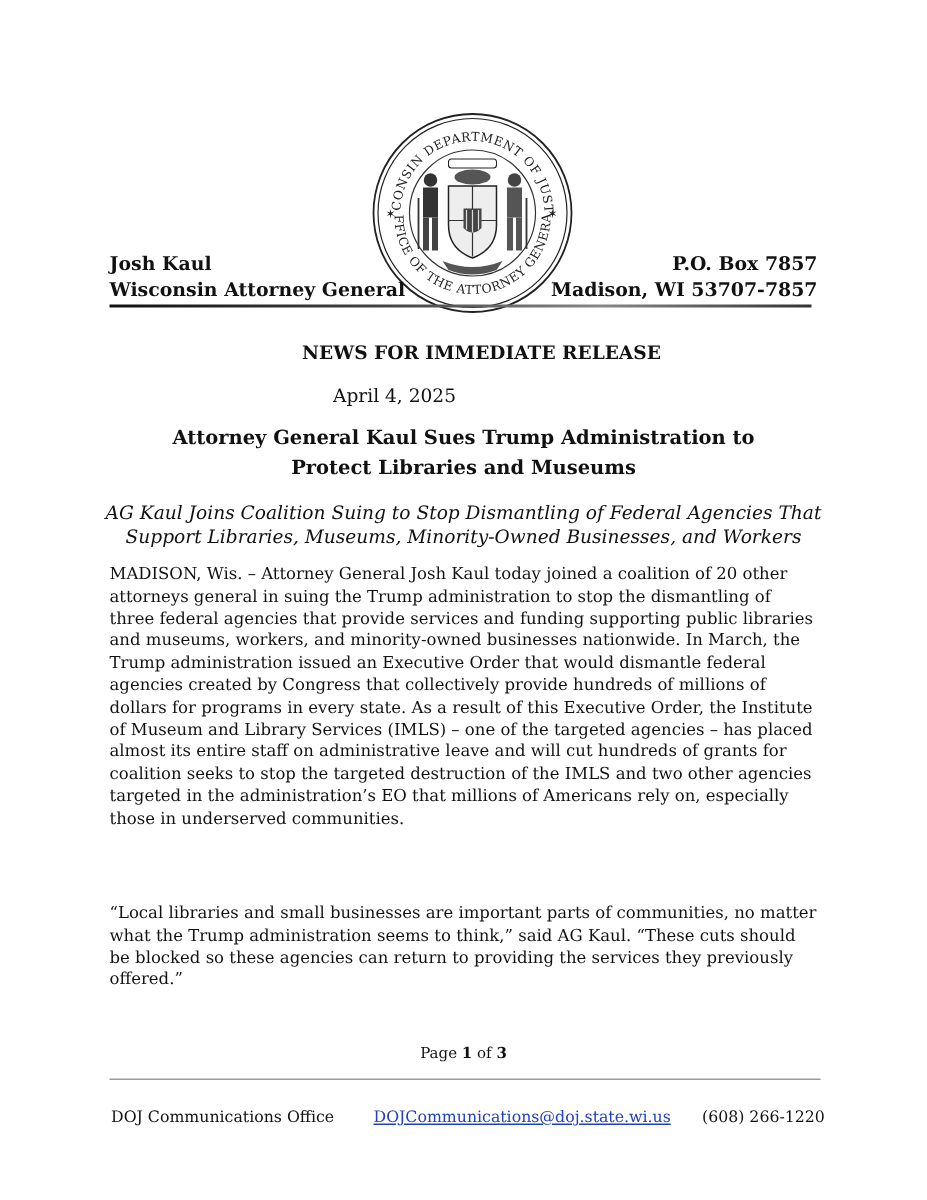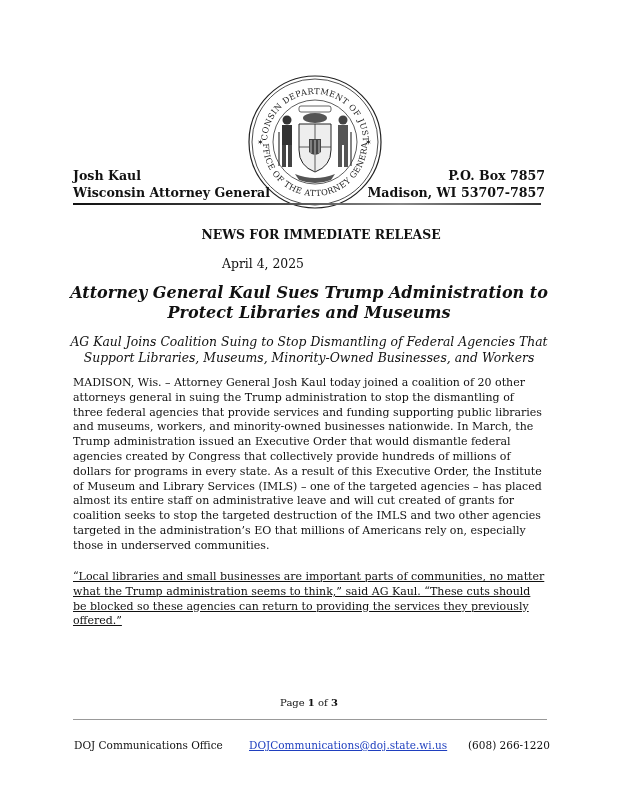--- a/index.html
+++ b/index.html
@@ -12,27 +12,27 @@
   .hdr-left, .hdr-right { position: absolute; top: 167px; font-weight: bold; font-size: 12.6px; line-height: 17px; }
   .hdr-left { left: 73px; }
   .hdr-right { right: 73px; text-align: right; }
   .hdr-rule { position: absolute; left: 73px; width: 468px; top: 203px; height: 2px;
               background: linear-gradient(to right, #111 0%, #444 40%, #888 70%, #333 100%); }
 
   .release { position: absolute; top: 227px; left: 12px; width: 618px; text-align: center;
              font-weight: bold; font-size: 12.4px; }
   .date { position: absolute; top: 256px; left: 0; width: 526px; text-align: center; font-size: 12.4px; }
   .title { position: absolute; top: 283px; left: 0; width: 618px; text-align: center;
-           font-weight: bold; font-size: 16px; line-height: 20px; font-style: italic; }
+           font-weight: bold; font-size: 13px; line-height: 20px; }
   .subtitle { position: absolute; top: 334px; left: 0; width: 618px; text-align: center;
               font-style: italic; font-size: 12.4px; line-height: 15.5px; }
 
   .body-text { position: absolute; left: 73px; width: 478px; font-size: 11px; line-height: 14.8px; }
   .para1 { top: 376px; }
-  .para2 { top: 570px; text-decoration: underline; }
+  .para2 { top: 602px; }
   .body-text .ln { display: block; white-space: nowrap; }
   a.link { color: #1f4fbf; text-decoration: underline; }
 
   .pageno { position: absolute; top: 697px; left: 0; width: 618px; text-align: center; font-size: 10px; }
   .pageno b { font-weight: bold; }
   .foot-rule { position: absolute; left: 73px; width: 474px; top: 719px; height: 1px; background: #999; }
   .foot { position: absolute; top: 739px; font-size: 10.5px; }
   .foot-office { left: 74px; }
   .foot-email { left: 249px; color: #1f3fbf; text-decoration: underline; }
   .foot-phone { left: 468px; }
@@ -110,21 +110,21 @@
 
   <div class="body-text para1">
     <span class="ln">MADISON, Wis. – Attorney General Josh Kaul today joined a coalition of 20 other</span>
     <span class="ln">attorneys general in suing the Trump administration to stop the dismantling of</span>
     <span class="ln">three federal agencies that provide services and funding supporting public libraries</span>
     <span class="ln">and museums, workers, and minority-owned businesses nationwide. In March, the</span>
     <span class="ln">Trump administration issued an Executive Order that would dismantle federal</span>
     <span class="ln">agencies created by Congress that collectively provide hundreds of millions of</span>
     <span class="ln">dollars for programs in every state. As a result of this Executive Order, the Institute</span>
     <span class="ln">of Museum and Library Services (IMLS) – one of the targeted agencies – has placed</span>
-    <span class="ln">almost its entire staff on administrative leave and will cut created of grants for</span>
+    <span class="ln">almost its entire staff on administrative leave and will cut hundreds of grants for</span>
     <span class="ln">coalition seeks to stop the targeted destruction of the IMLS and two other agencies</span>
     <span class="ln">targeted in the administration’s EO that millions of Americans rely on, especially</span>
     <span class="ln">those in underserved communities.</span>
   </div>
 
   <div class="body-text para2">
     <span class="ln">“Local libraries and small businesses are important parts of communities, no matter</span>
     <span class="ln">what the Trump administration seems to think,” said AG Kaul. “These cuts should</span>
     <span class="ln">be blocked so these agencies can return to providing the services they previously</span>
     <span class="ln">offered.”</span>

